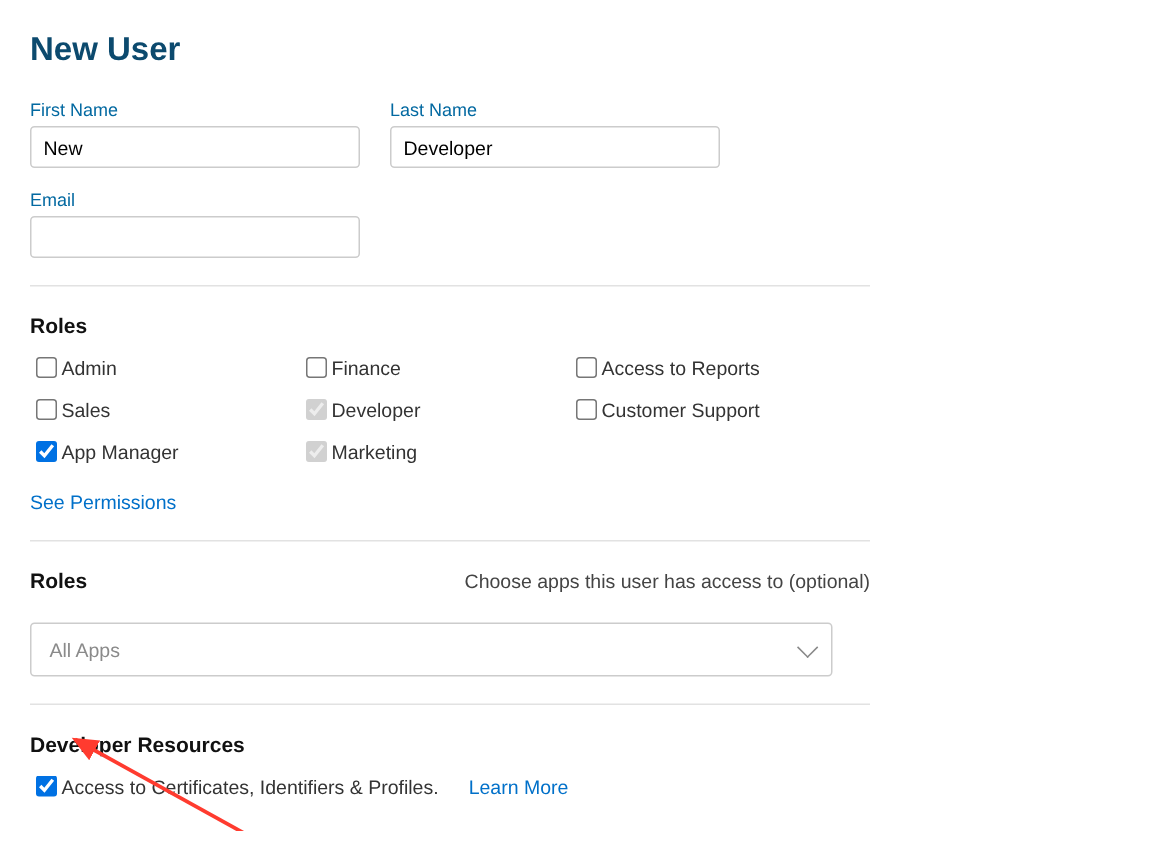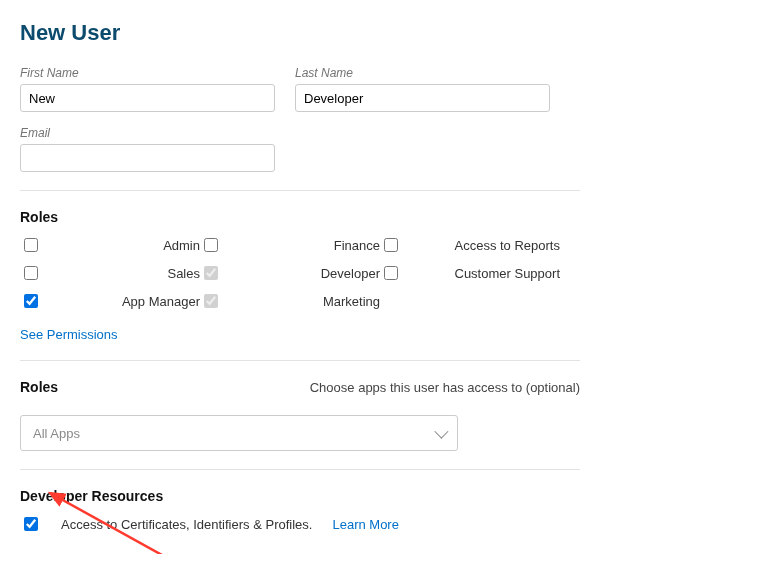--- a/index.html
+++ b/index.html
@@ -19,55 +19,55 @@
     color: #0c4a6e;
   }
   h2 {
     font-size: 14px;
     font-weight: 700;
     margin: 0 0 10px 0;
     color: #111;
   }
   .form-row { display: flex; gap: 20px; margin-bottom: 14px; }
   .form-group { display: flex; flex-direction: column; }
-  .form-group label { font-size: 12px; color: #737373; margin-bottom: 4px; font-style: italic; }
+  .form-group label { font-size: 12px; color: #0369a1; margin-bottom: 4px; }
   .form-group input {
     height: 28px;
     border: 1px solid #ccc;
     border-radius: 3px;
     padding: 0 8px;
     font-size: 13px;
-    width: 255px;
+    width: 220px;
   }
   hr { border: none; border-top: 1px solid #e2e2e2; margin: 18px 0; }
   .roles-grid {
     display: grid;
     grid-template-columns: 180px 180px 180px;
     row-gap: 8px;
   }
-  .chk { display: flex; align-items: center; gap: 20px; font-size: 13px; color: #333; justify-content: space-between; }
+  .chk { display: flex; align-items: center; gap: 0; font-size: 13px; color: #333; }
   .chk input { width: 14px; height: 14px; accent-color: #0071e3; }
   .chk.disabled-checked input { accent-color: #bbb; }
   .chk.disabled-checked { color: #333; }
   .link { color: #0070c9; font-size: 13px; text-decoration: none; cursor: pointer; }
   .see-perm { margin-top: 16px; display: inline-block; }
   .apps-header { display: flex; justify-content: space-between; align-items: baseline; }
   .apps-sub { color: #444; font-size: 13px; }
   .select-box {
     margin-top: 10px;
     border: 1px solid #ccc;
     border-radius: 3px;
     height: 36px;
     display: flex;
     align-items: center;
     justify-content: space-between;
     padding: 0 12px;
     color: #8a8a8a;
     font-size: 13px;
-    width: 438px;
+    width: 535px;
   }
   .chevron {
     width: 10px; height: 10px;
     border-right: 1.5px solid #888;
     border-bottom: 1.5px solid #888;
     transform: rotate(45deg) translateY(-2px);
   }
   .dev-res-row { display: flex; align-items: center; gap: 20px; margin-top: 6px; }
   .arrow {
     position: absolute;

